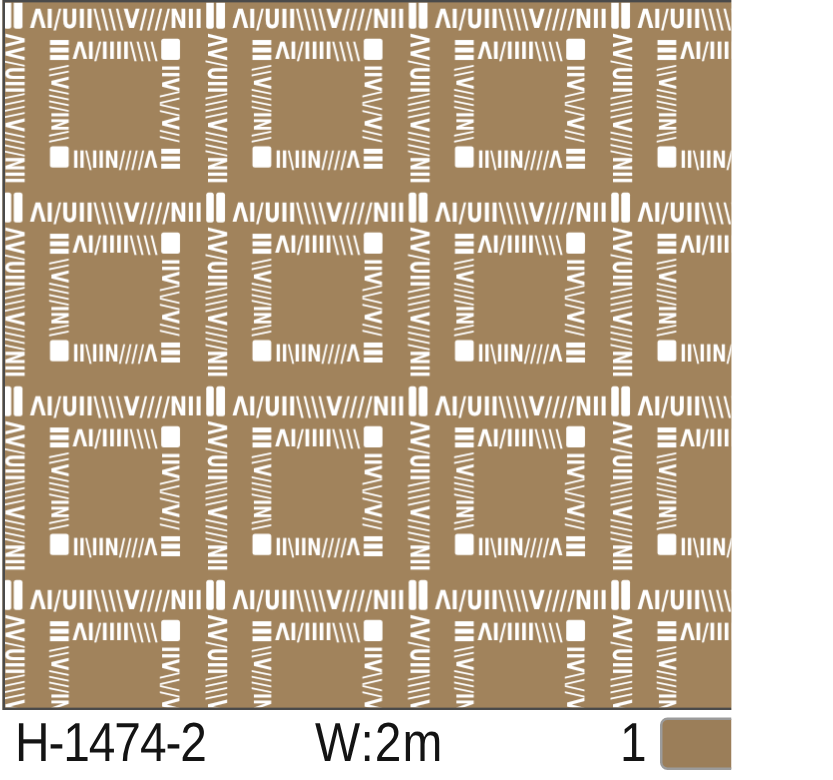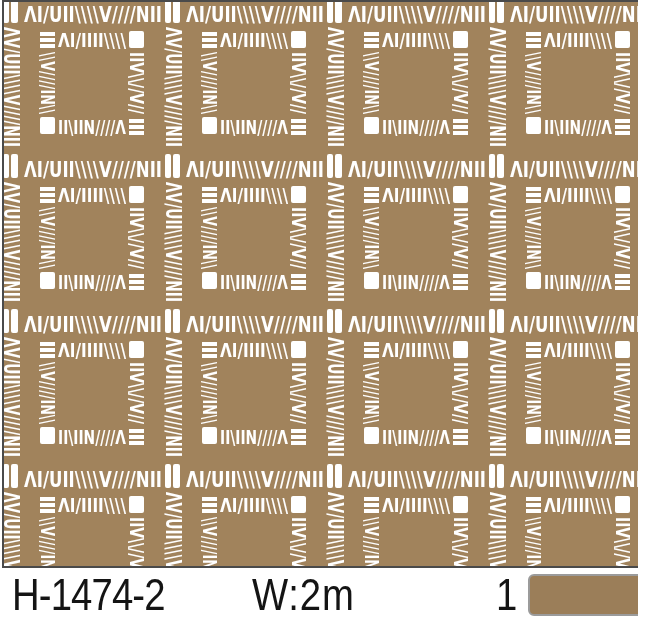--- a/index.html
+++ b/index.html
@@ -1,18 +1,18 @@
 <!DOCTYPE html>
 <html><head>
 <meta charset="utf-8">
 <style>
   html, body { margin: 0; padding: 0; background: #ffffff; }
   .page {
     position: relative;
-    width: 638px;
+    width: 585px;
     height: 624px;
     background: #ffffff;
     overflow: hidden;
     font-family: "Liberation Sans", sans-serif;
   }
 
   
   .pattern-frame {
     position: absolute;
     left: 2px;

